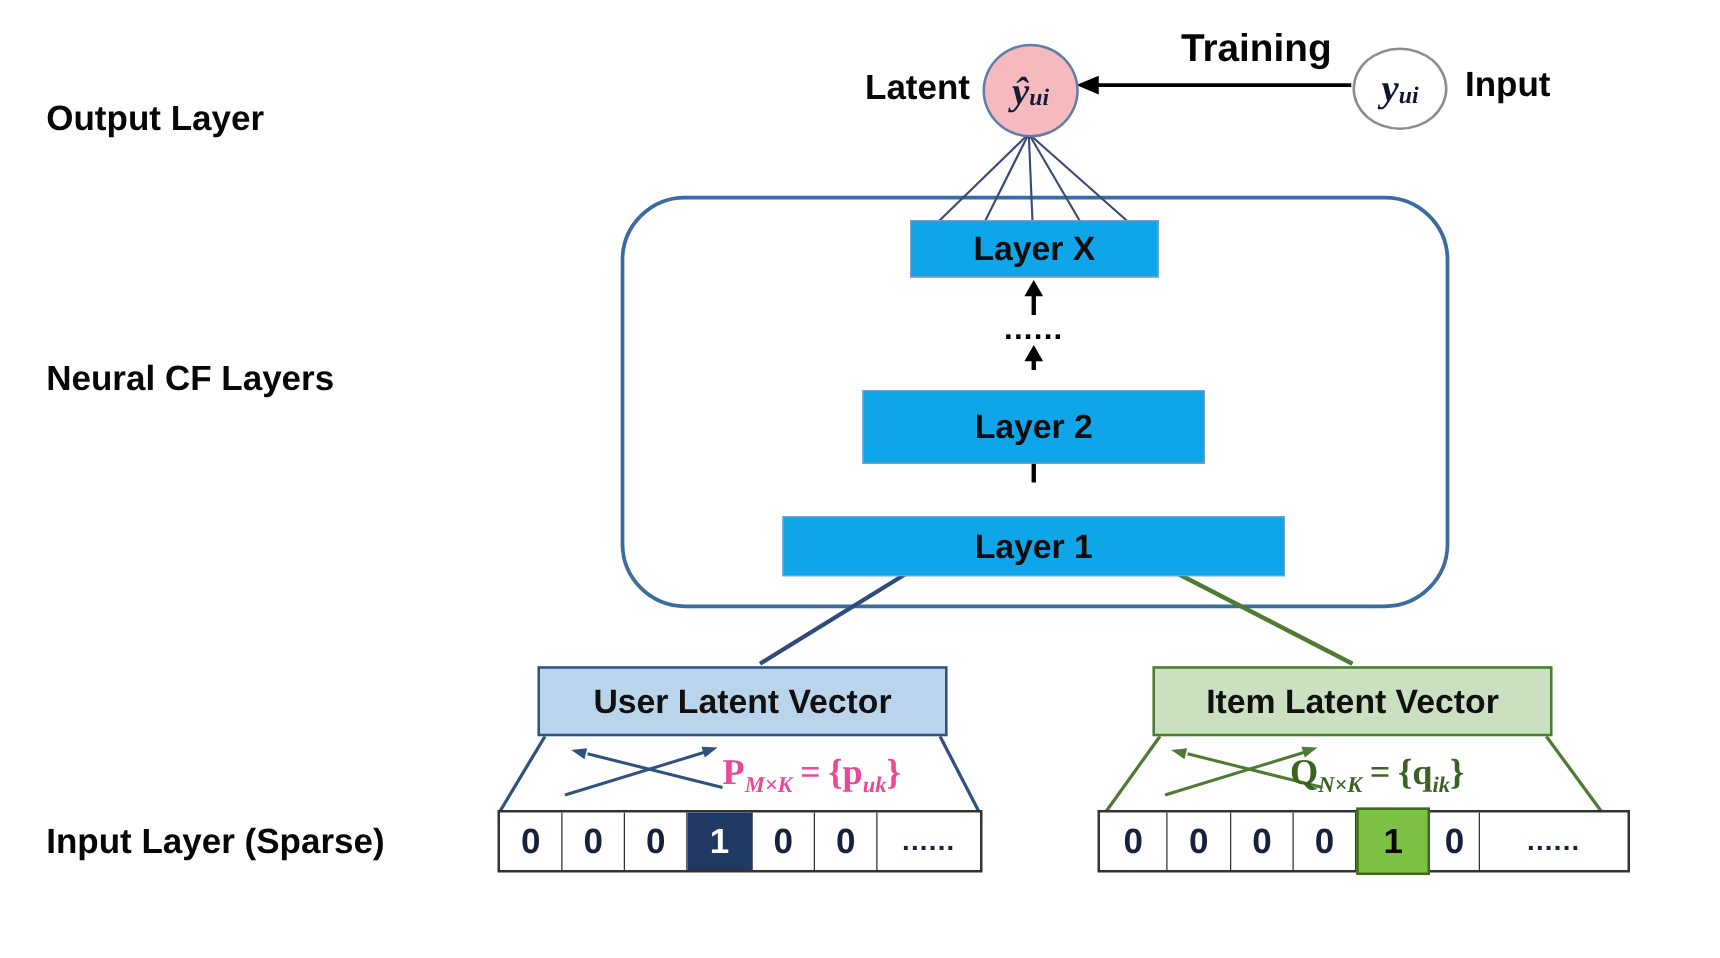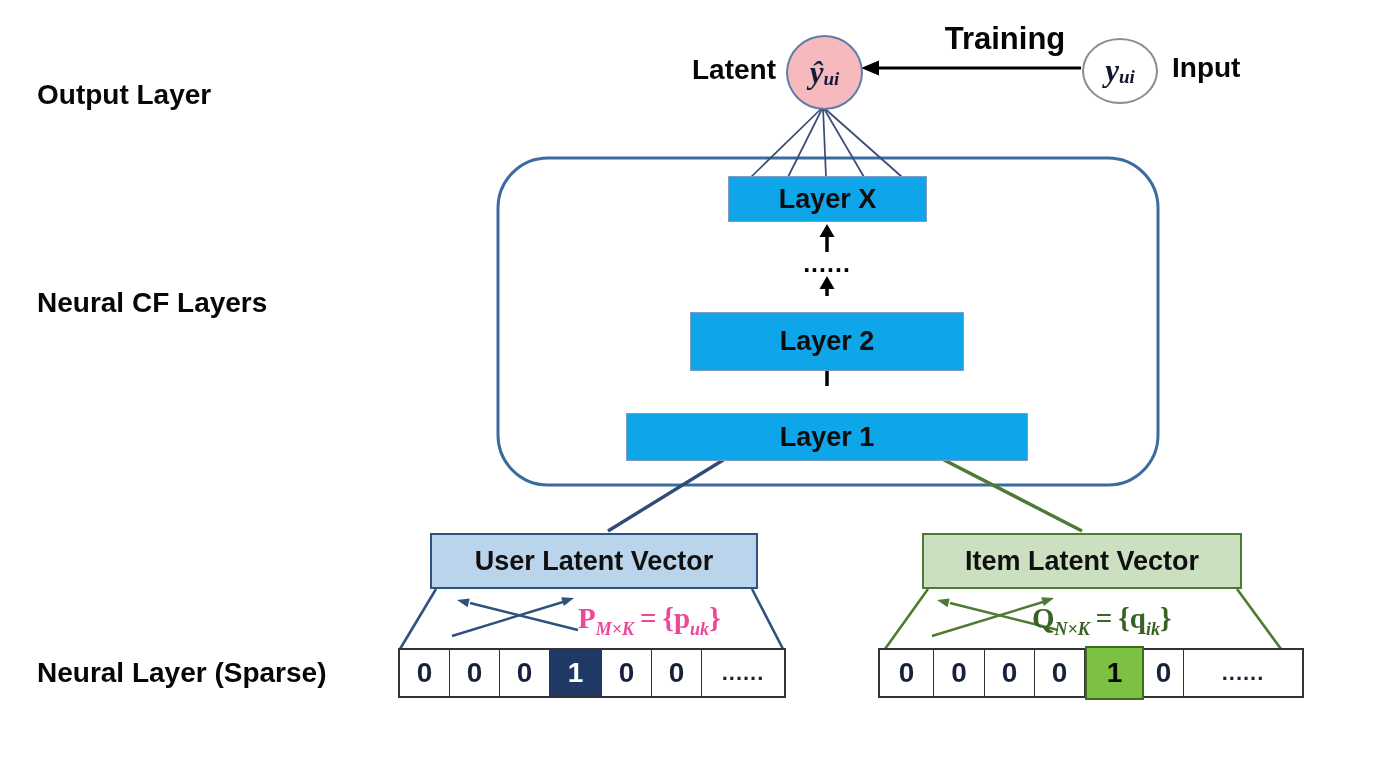--- a/index.html
+++ b/index.html
@@ -124,21 +124,21 @@
     <g stroke="#4E7A33" stroke-width="2.4" fill="#4E7A33">
       <line x1="932" y1="636" x2="1043" y2="602"></line>
       <polygon points="1054,598 1043.9,605.9 1041.2,597.3" stroke="none"></polygon>
       <line x1="1058" y1="630" x2="950" y2="603"></line>
       <polygon points="937,600 949.7,598.5 947.6,607.3" stroke="none"></polygon>
     </g>
   </svg>
 
   <div class="lbl" style="left:37px;top:287px">Neural CF Layers</div>
   <div class="lbl" style="left:37px;top:79px">Output Layer</div>
-  <div class="lbl" style="left:37px;top:657px">Neural Layer (Sparse)</div>
+  <div class="lbl" style="left:37px;top:657px">Input Layer (Sparse)</div>
 
   <div class="toplabel score">Latent</div>
   <div class="toplabel training">Training</div>
   <div class="toplabel target">Input</div>
 
   <div class="circle score-circle">
     <span>ŷ</span>
       <sub>ui</sub>
   </div>
   <div class="circle target-circle">

